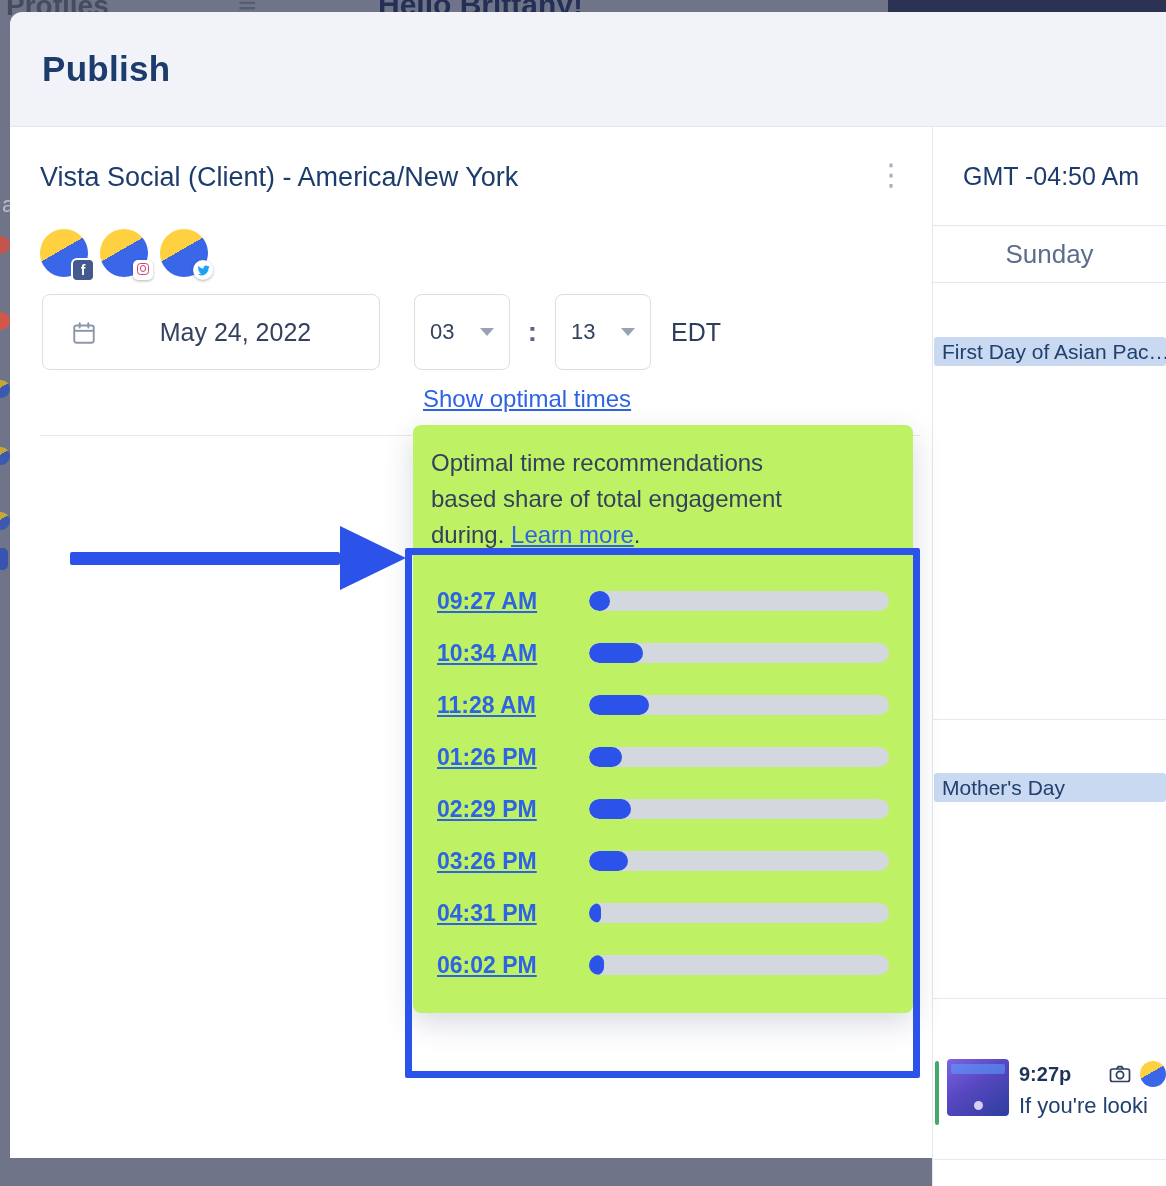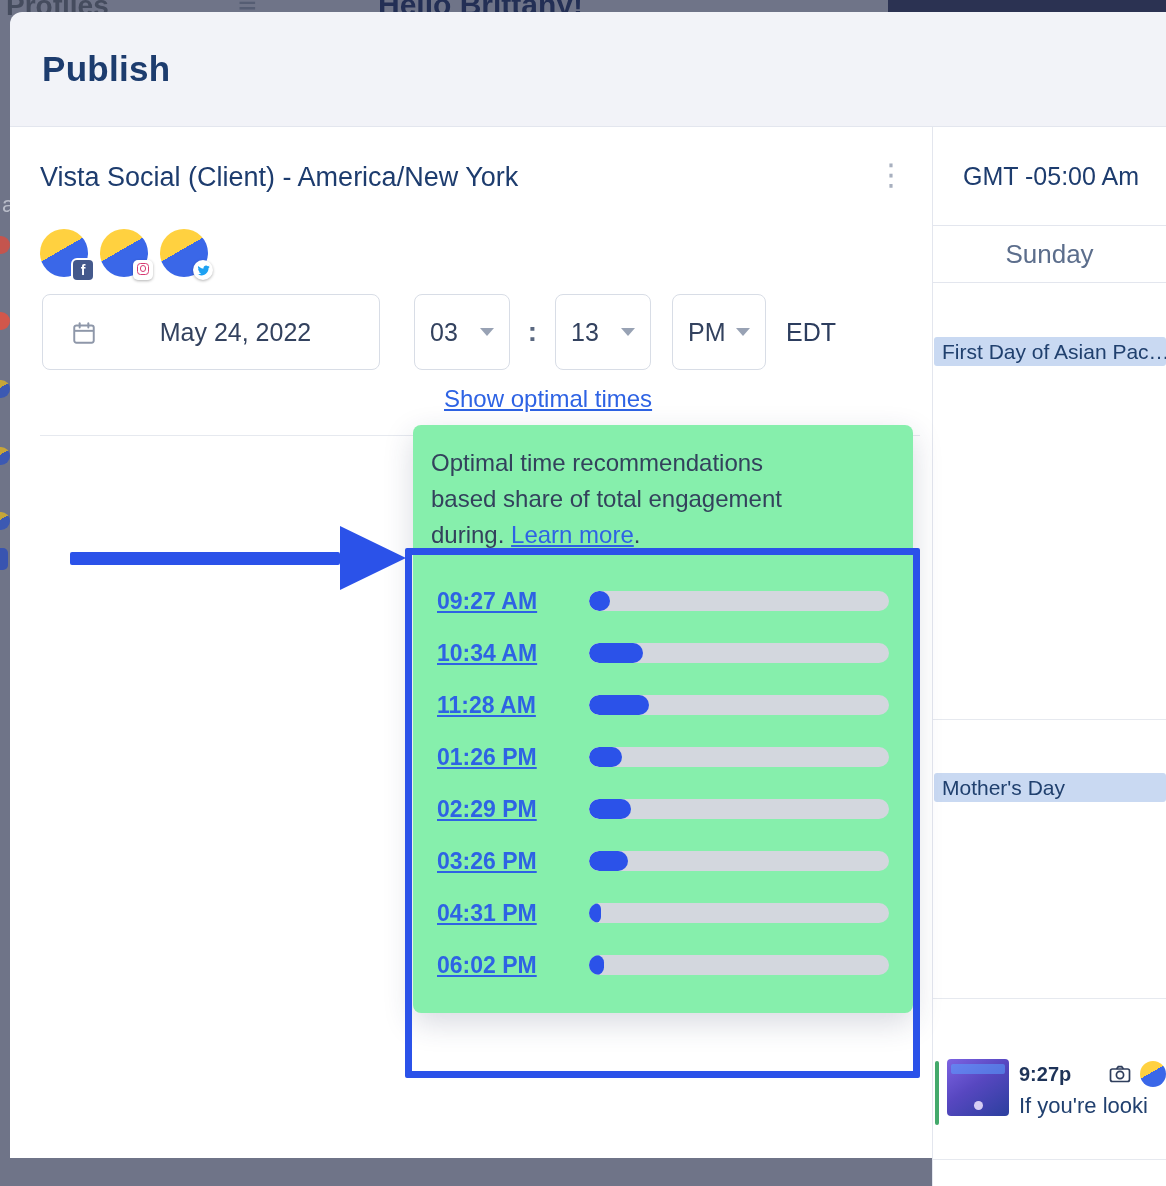--- a/index.html
+++ b/index.html
@@ -54,31 +54,31 @@
   .ig-lens { position:absolute; inset:1.8px; border:1.4px solid #d63a73; border-radius:50%; }
   .badge-tw { background:#fff; border-radius:50%; box-shadow:0 1px 3px rgba(0,0,0,.3); display:flex; align-items:center; justify-content:center; }
 
   .controls { position:absolute; left:32px; top:167px; display:flex; align-items:center; }
   .field { box-sizing:border-box; height:76px; border:1px solid #d8dde6; border-radius:8px; background:#fff;
     display:flex; align-items:center; cursor:pointer; }
   .date-field { width:338px; position:relative; justify-content:center;padding-left:23px; }
   .cal-icon { position:absolute; left:28px; top:25px; }
   .date-text { font-size:25px; color:var(--text,#33425f); margin-left:26px; }
   .select { width:96px; padding:0 15px; justify-content:space-between; }
-  .val { font-size:25px; color:var(--text,#33425f); }
+  .val { font-size:22px; color:var(--text,#33425f); }
   .caret { width:0; height:0; border-left:7px solid transparent; border-right:7px solid transparent; border-top:8px solid #98a2b4; }
   .hour { margin-left:34px; }
   .colon { width:45px; text-align:center; font-size:28px; font-weight:700; color:#5a6880; }
   .meridiem { width:94px; margin-left:21px; }
   .tz { margin-left:20px; font-size:25px; color:#2c3d5e; }
 
-  .optimal-link { position:absolute; left:434px; top:258px; font-size:24px; line-height:28px; color:var(--link,#2e63e4); cursor:pointer; }
+  .optimal-link { position:absolute; left:413px; top:258px; font-size:24px; line-height:28px; color:var(--link,#2e63e4); cursor:pointer; }
   .hdivider { position:absolute; left:30px; right:12px; top:308px; border-top:1px solid #e6e9ef; }
 
-  .popup { position:absolute; left:403px; top:298px; width:500px; box-sizing:border-box; background:#86efac;
+  .popup { position:absolute; left:403px; top:298px; width:500px; box-sizing:border-box; background:#bef264;
     border-radius:8px; box-shadow:0 10px 30px rgba(40,50,90,.18); z-index:2; padding:20px 0 22px 0; }
   .tooltip-text { margin:0; padding:0 100px 14px 18px; font-size:24px; line-height:36px; color:#33415c; }
   .learn-more { color:var(--link,#2e63e4); cursor:pointer; }
 
   .opt-rows { padding:8px 0 0 24px;font-weight:bold; }
   .opt-row { display:flex; align-items:center; height:52px; }
   .opt-time { width:132px; font-size:23px; color:var(--link,#2e63e4); cursor:pointer; }
   .bar-track { width:300px; height:20px; background:var(--track,#d3d7de); border-radius:10px; margin-left:20px; overflow:hidden; }
   .bar-fill { height:100%; background:var(--accent,#2b52e9); border-radius:10px; min-width:12px; }
 
@@ -185,24 +185,20 @@
         </div>
         <div class="field select hour">
           <span class="val">03</span>
           <span class="caret"></span>
         </div>
         <div class="colon">:</div>
         <div class="field select minute">
           <span class="val">13</span>
           <span class="caret"></span>
         </div>
-        <div class="field select meridiem">
-          <span class="val">PM</span>
-          <span class="caret"></span>
-        </div>
         <div class="tz">EDT</div>
       </div>
 
       <a class="optimal-link" href="#">Show optimal times</a>
       <div class="hdivider"></div>
 
       <div class="popup">
         <p class="tooltip-text">
           <span>Optimal time recommendations based share of total engagement during. </span><a class="learn-more" href="#">Learn more</a><span>.</span>
         </p>
@@ -267,21 +263,21 @@
       </div>
 
       <div class="highlight-box"></div>
       <div class="annot-arrow">
         <div class="arrow-shaft"></div>
         <div class="arrow-head"></div>
       </div>
     </section>
 
     <aside class="calendar">
-      <div class="tz-row">GMT -05:00 Am</div>
+      <div class="tz-row">GMT -04:50 Am</div>
       <div class="day-row">Sunday</div>
       <div class="cal-body">
         <div class="event chip1">First Day of Asian Pac…</div>
         <div class="cal-line l1"></div>
         <div class="event chip2">Mother's Day</div>
         <div class="cal-line l2"></div>
 
         <div class="post">
           <div class="post-accent"></div>
           <div class="post-thumb">

